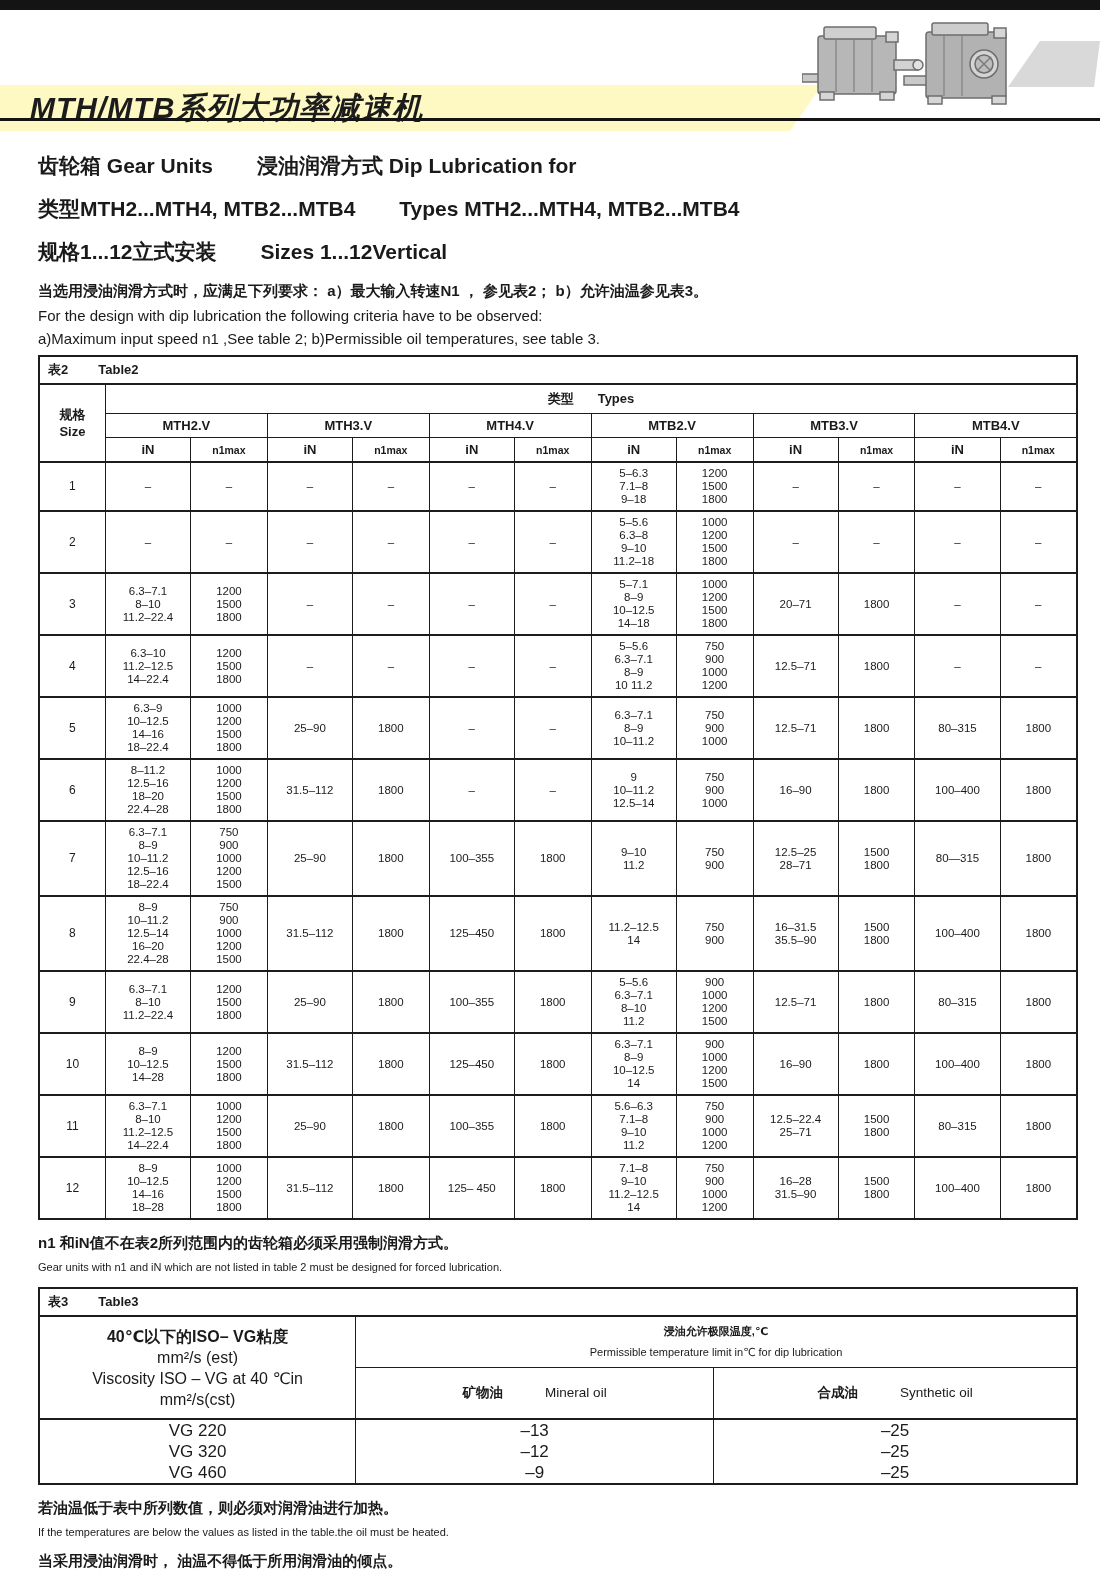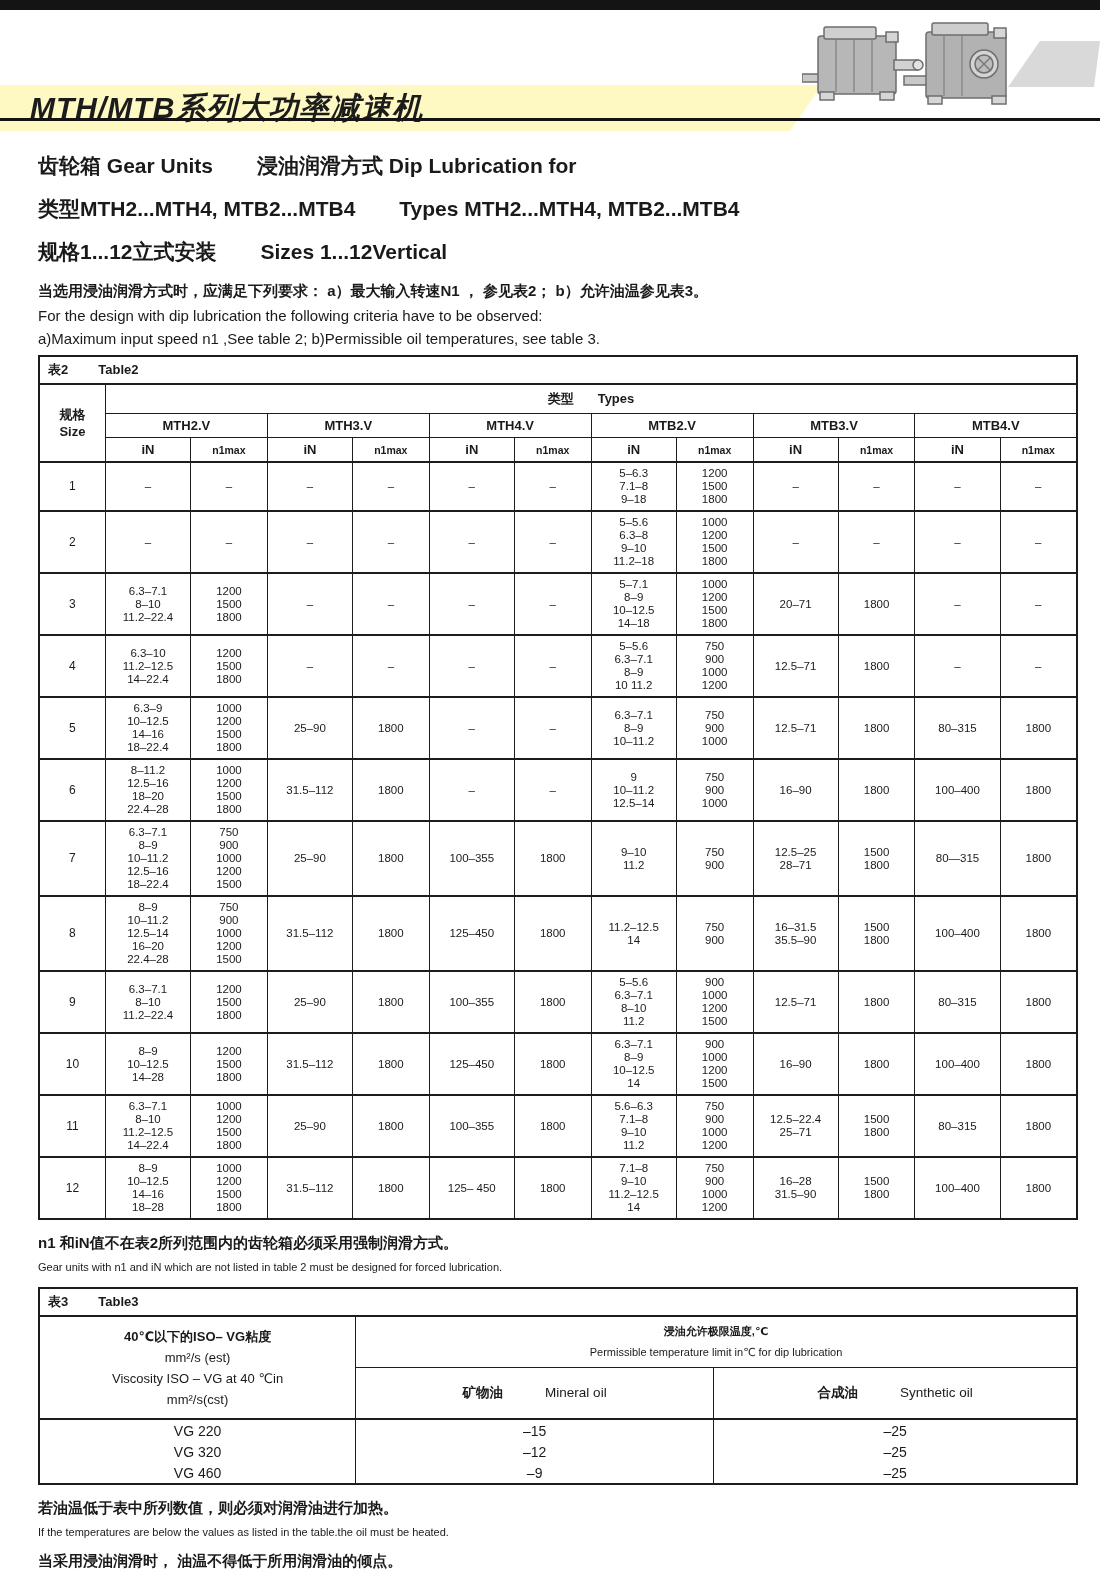--- a/index.html
+++ b/index.html
@@ -50,27 +50,27 @@
   .types-h .lbl-en{margin-left:24px;}
   .type-name{font-size:13px;padding:4px 2px;}
   .sub-in{font-size:13px;padding:4px 2px;}
   .sub-n1{font-size:10.5px;padding:5px 2px;}
   #table2 tbody td{
     font-size:11.5px;line-height:13px;padding:4px 1px;border-top-width:2px;
   }
   #table2 tbody td.size-cell{font-size:12px;}
   
   #table3{margin-top:10px;}
-  .visc-h{font-size:13px;line-height:21px;font-weight:normal;padding:6px 4px;}
+  .visc-h{font-size:16px;line-height:21px;font-weight:normal;padding:6px 4px;}
   .visc-zh{font-weight:bold;}
   .temp-h{font-size:11px;font-weight:normal;padding:4px;line-height:21px;}
   .temp-zh{font-weight:bold;}
   .oil-h{font-size:13.5px;font-weight:normal;height:46px;}
   .oil-h .zh{font-weight:bold;margin-right:42px;}
-  #table3 tbody td{font-size:14px;border-top:none;border-bottom:none;height:21px;padding:0 2px;}
+  #table3 tbody td{font-size:17px;border-top:none;border-bottom:none;height:21px;padding:0 2px;}
   #table3 tbody tr:first-child td{border-top:2.5px solid #1c1c1c;}
   
   .note-zh{font-size:15px;font-weight:bold;margin:14px 0 8px 0;}
   .note-en{font-size:11px;margin:8px 0 14px 0;}
 </style>
 </head>
 <body>
 
 <div class="header">
   <div class="topbar"></div>
@@ -401,21 +401,21 @@
           <span class="zh">矿物油</span><span>Mineral  oil</span>
         </th>
         <th class="oil-h">
           <span class="zh">合成油</span><span>Synthetic  oil</span>
         </th>
       </tr>
     </thead>
     <tbody>
         <tr>
           <td>VG 220</td>
-          <td>–15</td>
+          <td>–13</td>
           <td>–25</td>
         </tr>
         <tr>
           <td>VG 320</td>
           <td>–12</td>
           <td>–25</td>
         </tr>
         <tr>
           <td>VG 460</td>
           <td>–9</td>

